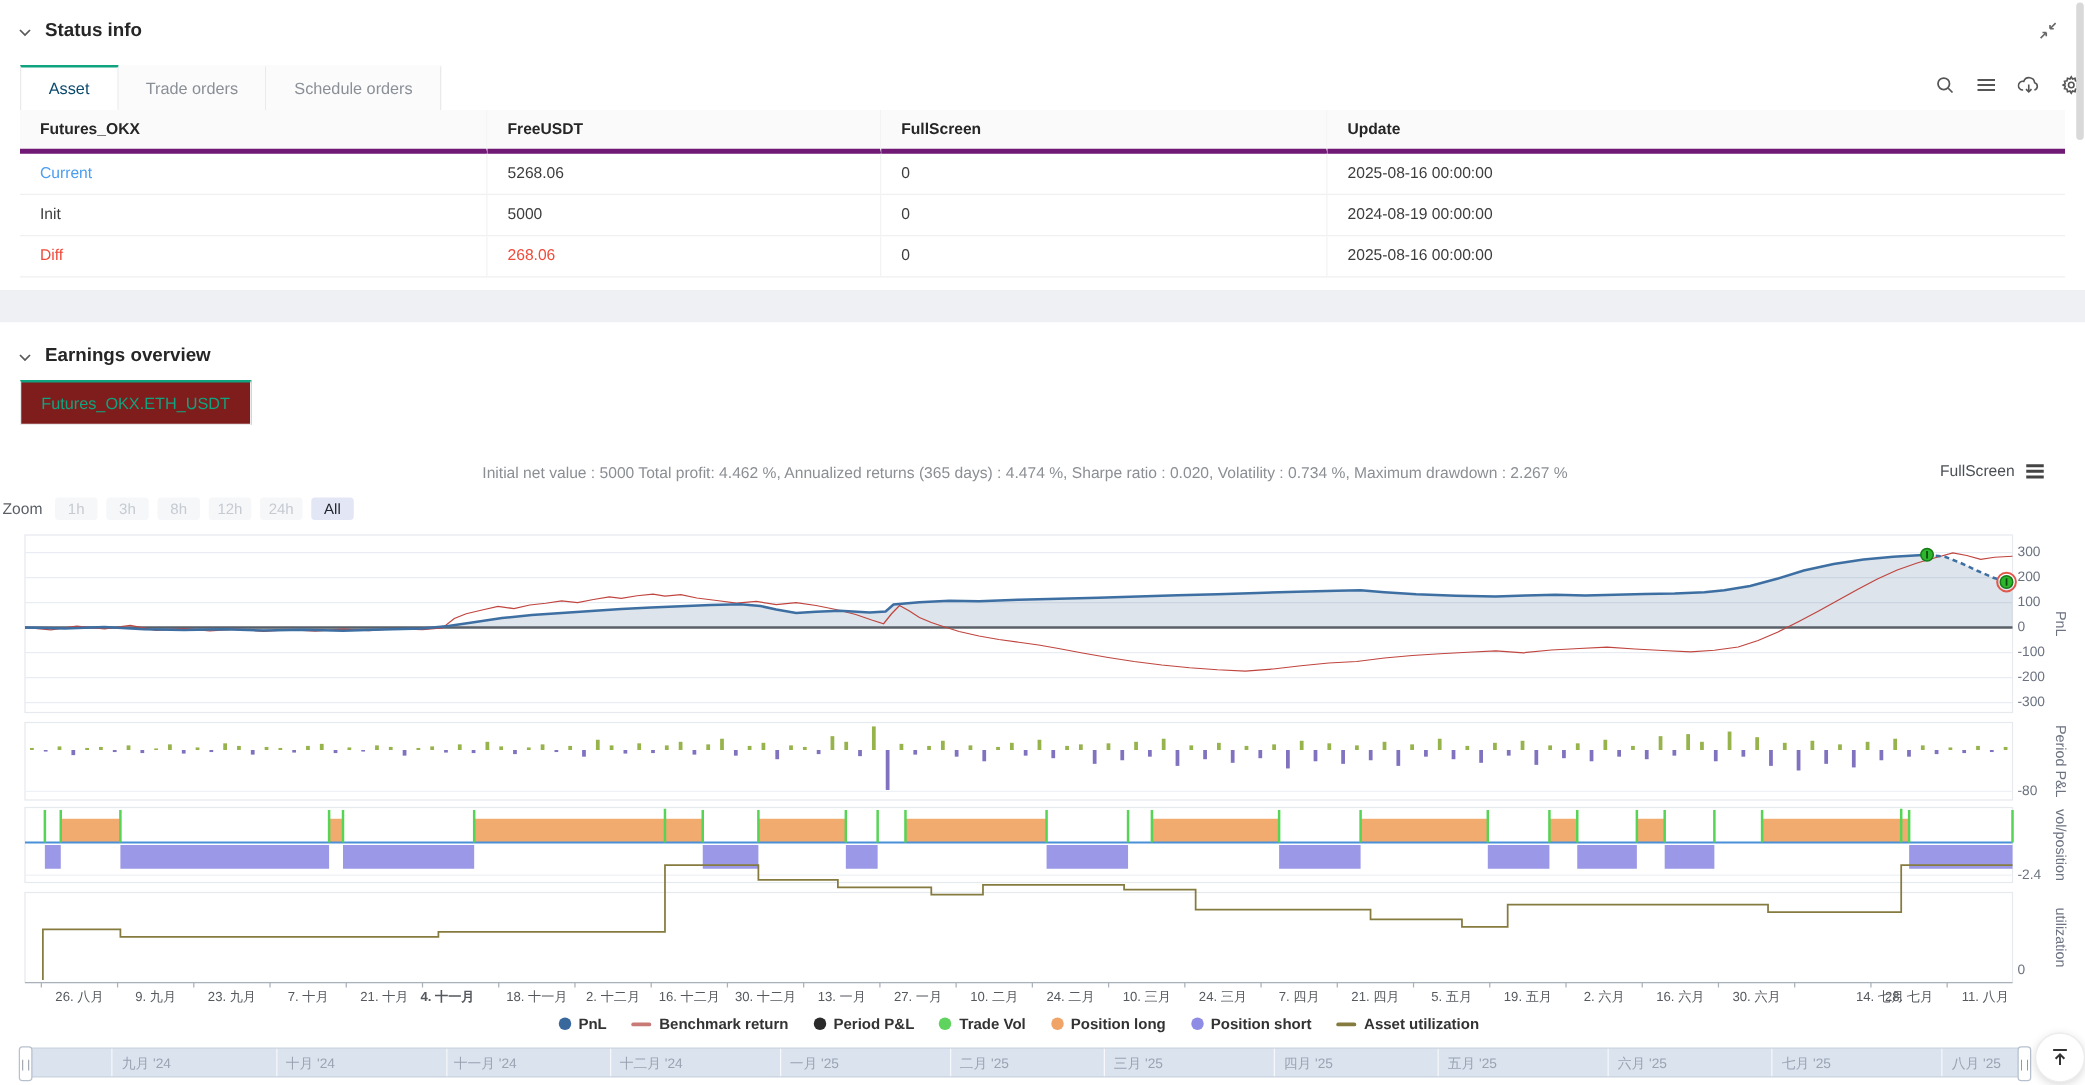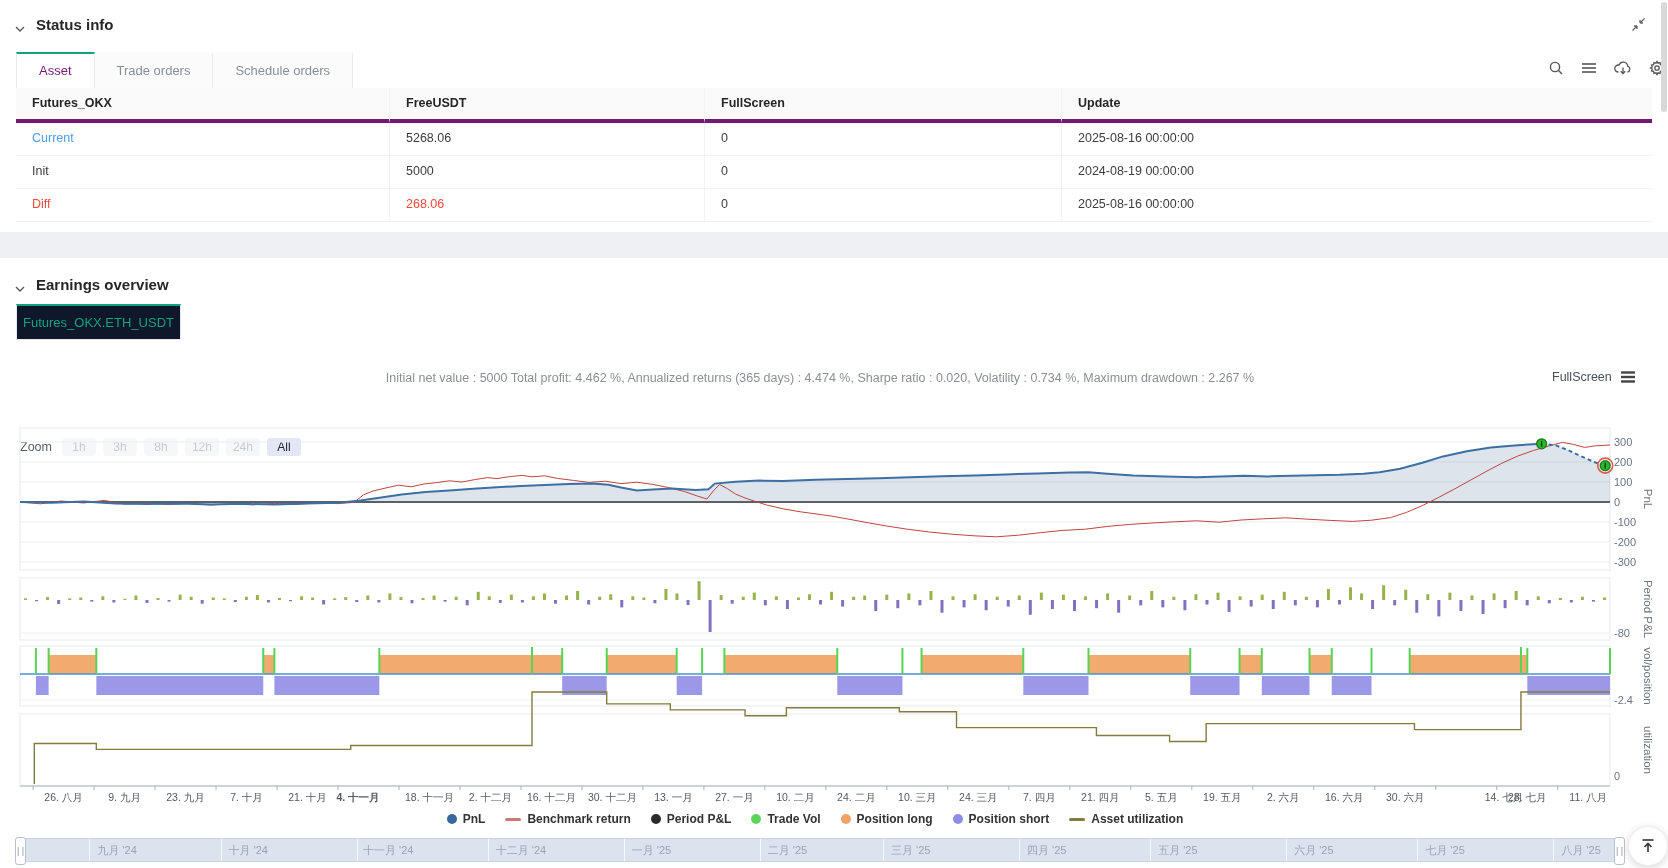--- a/index.html
+++ b/index.html
@@ -1,42 +1,42 @@
 <!DOCTYPE html>
 <html><head>
 <meta charset="utf-8">
 <style>
   html,body{margin:0;padding:0;background:#fff;}
   #app{position:relative;width:1668px;height:868px;background:#fff;overflow:hidden;
        font-family:"Liberation Sans",sans-serif;color:#333;}
   .abs{position:absolute;}
   
-  .sec-head{display:flex;align-items:flex-end;gap:10px;}
+  .sec-head{display:flex;align-items:center;gap:10px;}
   .sec-title{font-size:15px;font-weight:700;color:#262626;}
   .chev{width:12px;height:12px;display:inline-block;}
   
   .tabs{display:flex;}
   .tab{height:34px;line-height:34px;padding:0 22px;font-size:13px;color:#8a8f96;
        background:#fbfbfc;border:1px solid #e9eaec;border-left:none;cursor:pointer;
        border-top:2px solid transparent;}
   .tab:first-child{border-left:1px solid #e9eaec;}
-  .tab.active{background:#fff;color:#701a75;border-top:2px solid #10a37f;border-bottom:1px solid #fff;}
+  .tab.active{background:#fff;color:#0c4a6e;border-top:2px solid #10a37f;border-bottom:1px solid #fff;}
   
   .tb-icons{display:flex;align-items:center;gap:17px;}
   .tb-icons svg{display:block;}
   
   .tbl{font-size:12.5px;}
   .trow{display:grid;grid-template-columns:374px 315px 357px 590px;}
   .tcell{height:32px;line-height:31px;padding:0 16px;border-bottom:1px solid #f0f0f0;
          border-right:1px solid #f3f3f3;color:#3d3d3d;white-space:nowrap;overflow:hidden;}
   .trow.head .tcell{background:#fafafa;font-weight:700;color:#262626;border-bottom:4px solid #701a75;height:31px;}
   .trow .tcell:last-child{border-right:none;}
   
-  .etab{display:inline-block;height:33px;line-height:33px;padding:0 6px;font-size:13px;color:#10a37f;
-        background:#0f172a;border:1px solid #e9eaec;border-top:2px solid #10a37f;}
+  .etab{display:inline-block;height:33px;line-height:33px;padding:0 16px;font-size:13px;color:#10a37f;
+        background:#7f1d1d;border:1px solid #e9eaec;border-top:2px solid #10a37f;}
   .stats{font-size:12.5px;color:#8b8f94;text-align:center;}
   .fs-label{font-size:12.5px;color:#4a4f55;}
   .zoom-row{display:flex;align-items:center;gap:6px;font-size:12.5px;color:#5a5f66;}
   .zbtn{min-width:22px;text-align:center;font-size:12px;color:#c6cad1;background:#f6f7f9;
         padding:2px 6px;border-radius:3px;cursor:pointer;}
   .zbtn.active{background:#e3e6f5;color:#22262e;font-weight:400;}
   
   .axlab{position:absolute;font-size:11px;color:#6b7280;line-height:14px;}
   .paneltitle{position:absolute;font-size:11.5px;color:#6b7280;transform:translate(-50%,-50%) rotate(90deg);white-space:nowrap;}
   .xlab{position:absolute;font-size:10.5px;color:#55595e;transform:translateX(-50%);white-space:nowrap;}
@@ -161,21 +161,21 @@
 
     <span class="fs-label abs" style="left:1552px;top:112px;">FullScreen</span>
     <span class="abs" style="left:1620px;top:112px;">
       <svg width="16" height="14" viewBox="0 0 16 14" stroke="#444" stroke-width="2.4">
           <line x1="1" y1="2.5" x2="15" y2="2.5"></line>
           <line x1="1" y1="7" x2="15" y2="7"></line>
           <line x1="1" y1="11.5" x2="15" y2="11.5"></line>
         </svg>
     </span>
 
-    <div class="zoom-row abs" style="left:20px;top:140px;margin-top:40px;">
+    <div class="zoom-row abs" style="left:2px;top:140px;">
       <span>Zoom</span>
       <span id="zoom-btns" style="display:flex;gap:7px;margin-left:4px;">
           <span class="zbtn">1h</span>
           <span class="zbtn">3h</span>
           <span class="zbtn">8h</span>
           <span class="zbtn">12h</span>
           <span class="zbtn">24h</span>
           <span class="zbtn active">All</span>
         </span>
     </div>

